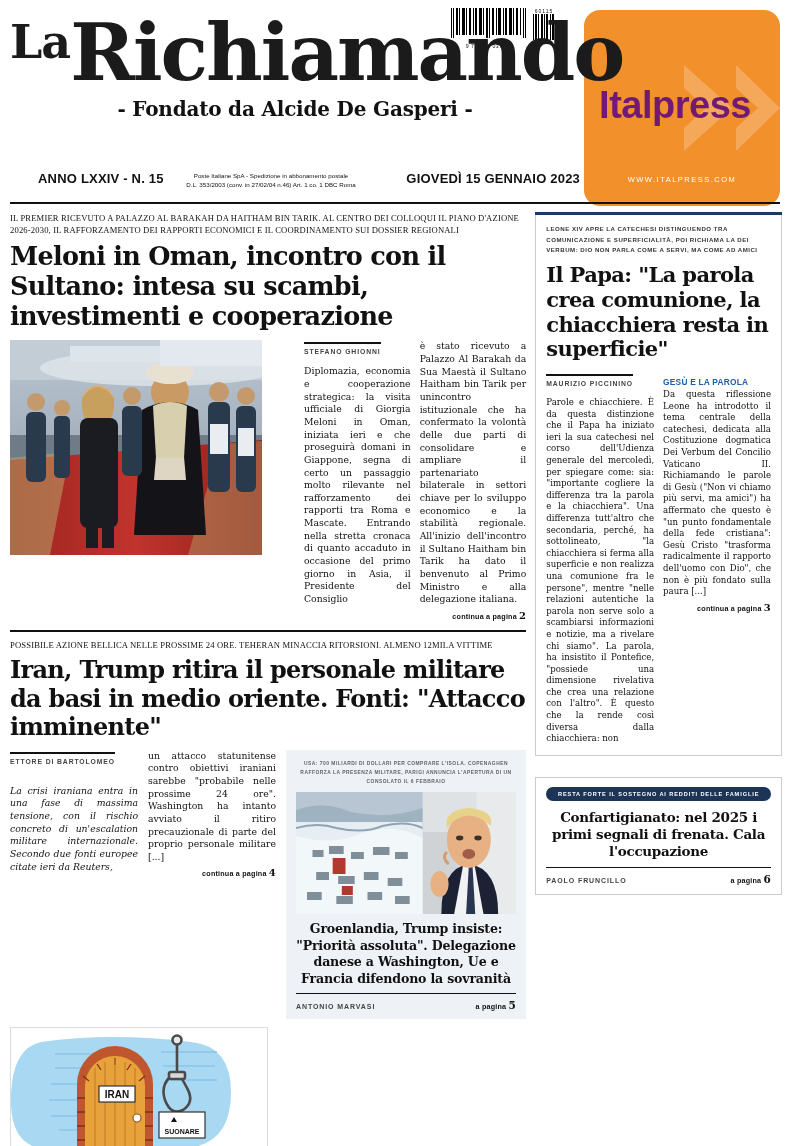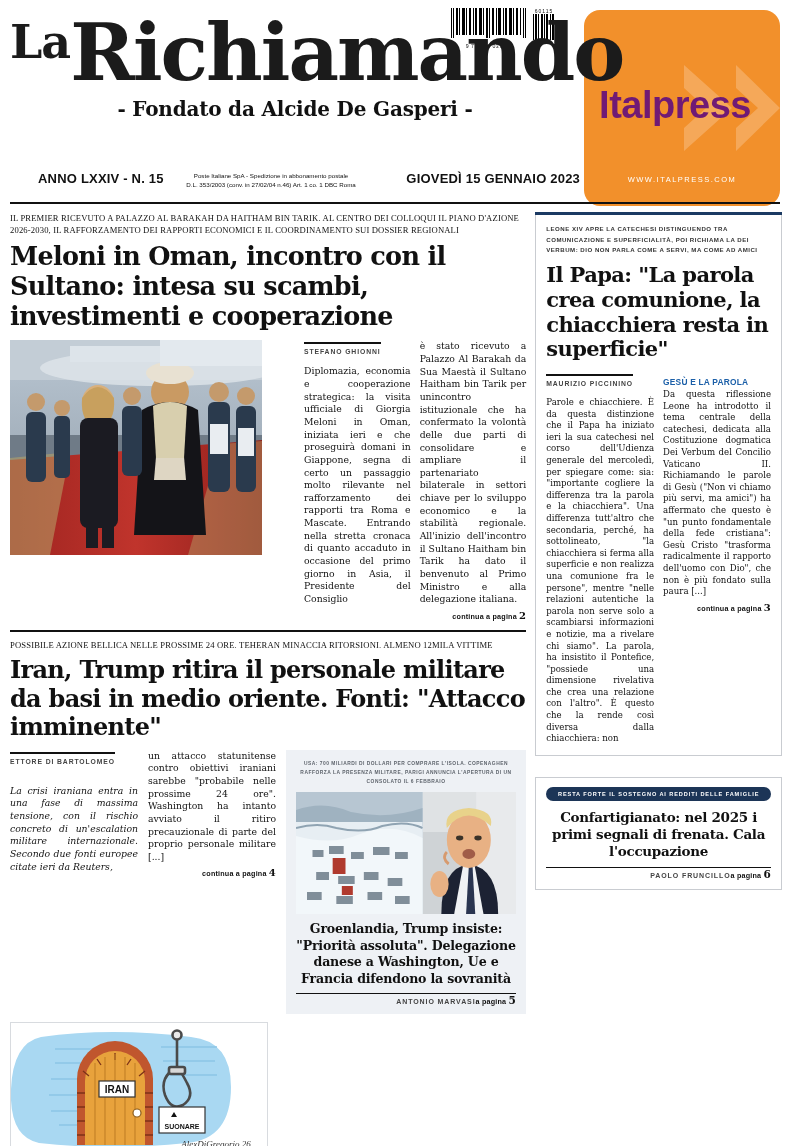--- a/index.html
+++ b/index.html
@@ -129,22 +129,22 @@
   .green-kicker {
     font-family: "Liberation Sans", sans-serif; font-weight: 700;
     font-size: 4.9px; line-height: 1.85; letter-spacing: .5px;
     text-align: center; color: #5e646c; text-transform: uppercase;
   }
   .green-head {
     font-family: "DejaVu Serif", serif; font-weight: 700;
     font-size: 12.6px; line-height: 1.32; text-align: center; margin-top: 7px; letter-spacing: -.2px;
   }
   .credit-row {
-    display: flex; justify-content: flex-end; align-items: baseline;
-    border-top: 1.4px solid #111; margin-top: 6px;
+    display: flex; justify-content: space-between; align-items: baseline;
+    border-top: 1.4px solid #111; padding-top: 5px; margin-top: 6px;
   }
   .credit-name { font-family: "Liberation Sans", sans-serif; font-weight: 700; font-size: 7px; letter-spacing: .9px; color: #444; }
 </style>
 </head>
 <body>
 
 <div class="page">
 
   <div class="masthead">
 

